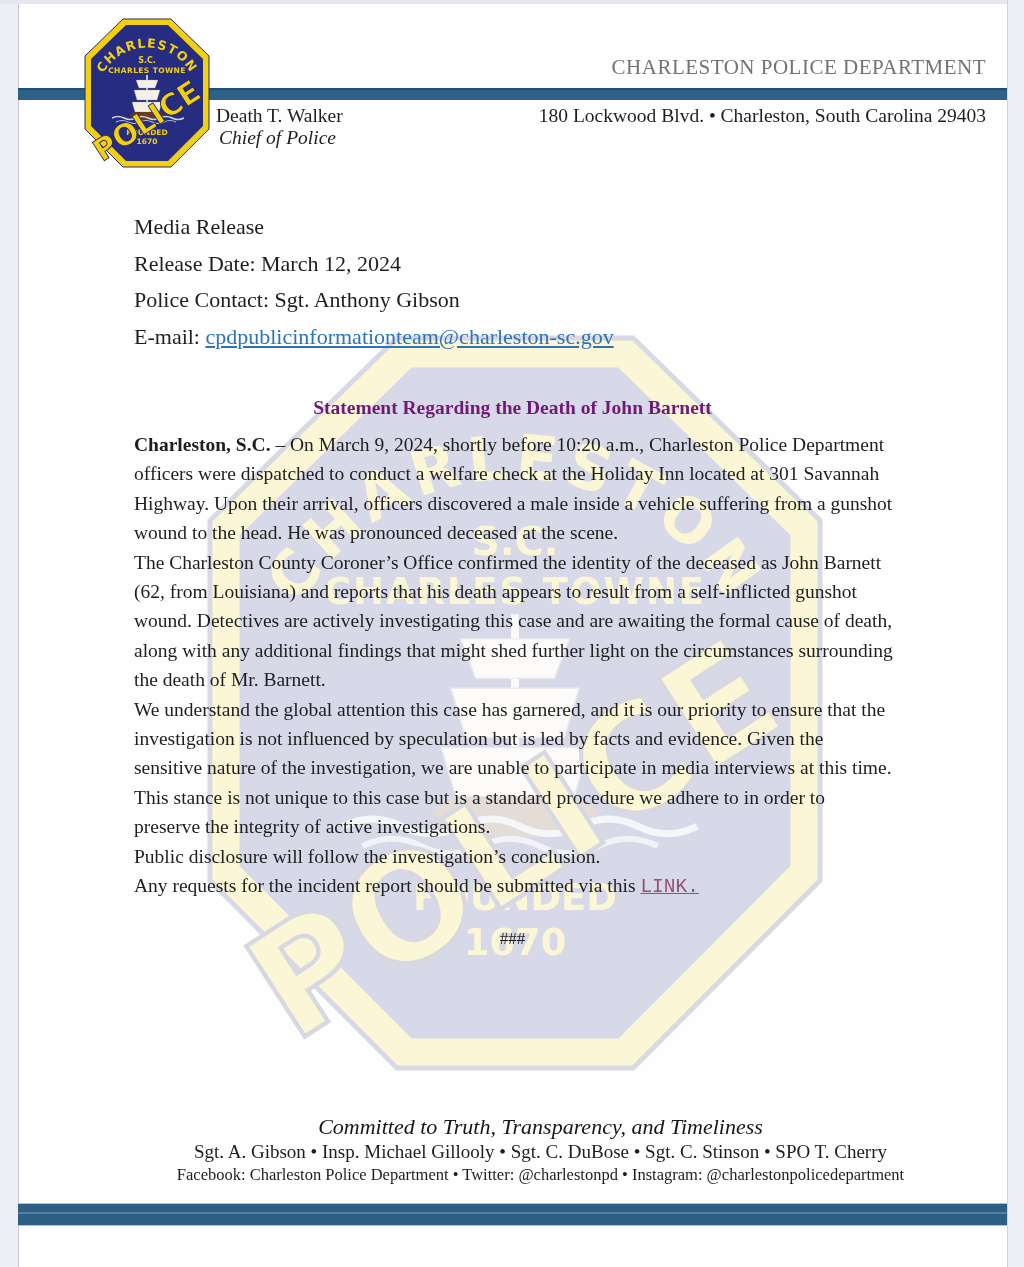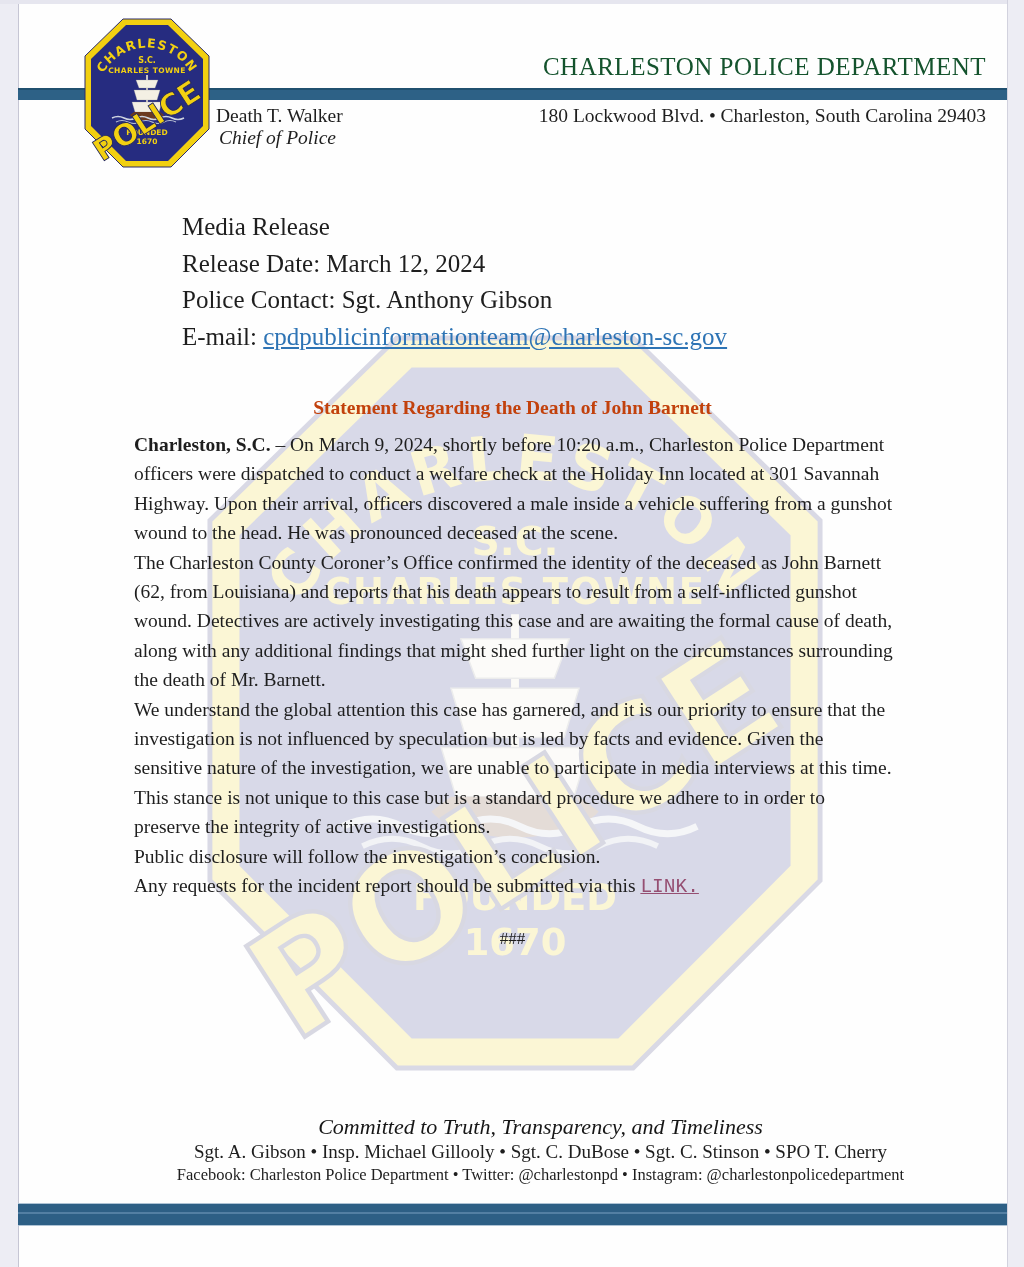--- a/index.html
+++ b/index.html
@@ -12,36 +12,36 @@
   .abs{position:absolute;}
   
   .edge-left{left:0;top:0;width:18px;height:1267px;background:#ededf4;border-right:1px solid #c6c6d4;}
   .edge-right{left:1007px;top:0;width:17px;height:1267px;background:#ededf4;border-left:1px solid #d2d2de;}
   .edge-top{left:0;top:0;width:1024px;height:4px;background:#e6e6ef;}
   .page{left:19px;top:4px;width:988px;height:1263px;background:#fefefe;}
 
   
   .band-top{left:18px;top:88px;width:989px;height:10px;background:#2d6186;border-top:2px solid #20506f;}
   .badge-header{left:84px;top:18px;width:126px;height:150px;z-index:5;}
-  .doc-title{right:38px;top:50px;font-size:25px;line-height:34px;color:#14532d;letter-spacing:.5px;white-space:nowrap;}
+  .doc-title{right:38px;top:50px;font-size:21px;line-height:34px;color:#737373;letter-spacing:.5px;white-space:nowrap;}
   .chief{left:216px;top:105px;font-size:19.5px;line-height:22px;}
   .chief .ctitle{font-style:italic;padding-left:3px;}
   .address{right:38px;top:104px;font-size:19.5px;line-height:24px;white-space:nowrap;}
 
   
   .badge-watermark{left:205px;top:333px;width:620px;height:740px;opacity:.17;z-index:0;pointer-events:none;}
 
   
-  .meta{left:134px;top:215px;width:780px;font-size:25px;line-height:24px;z-index:2;margin-left:48px;}
+  .meta{left:134px;top:215px;width:780px;font-size:22px;line-height:24px;z-index:2;}
   .meta .mline{margin:0 0 12.5px 0;}
   a.mail-link{color:#2e74b5;text-decoration:underline;cursor:pointer;}
   a.report-link{color:#954F72;text-decoration:underline;cursor:pointer;font-family:Liberation Mono, monospace;}
 
   
-  .heading{left:134px;top:393px;width:757px;text-align:center;font-size:19.5px;line-height:29px;font-weight:bold;color:#c2410c;z-index:2;}
+  .heading{left:134px;top:393px;width:757px;text-align:center;font-size:19.5px;line-height:29px;font-weight:bold;color:#701a75;z-index:2;}
   .bodytext{left:134px;top:430px;width:786px;font-size:19.5px;line-height:29.4px;z-index:2;}
   .para{margin:0;white-space:pre-line;}
   .endmark{left:134px;top:927px;width:757px;text-align:center;font-size:17px;line-height:24px;z-index:2;}
 
   
   .footer{left:18px;top:1114px;width:989px;text-align:center;z-index:2;padding-left:28px;}
   .motto{font-style:italic;font-size:22px;line-height:26px;color:#161616;}
   .officers{font-size:19px;line-height:23px;}
   .social{font-size:16.5px;line-height:23px;}
 

